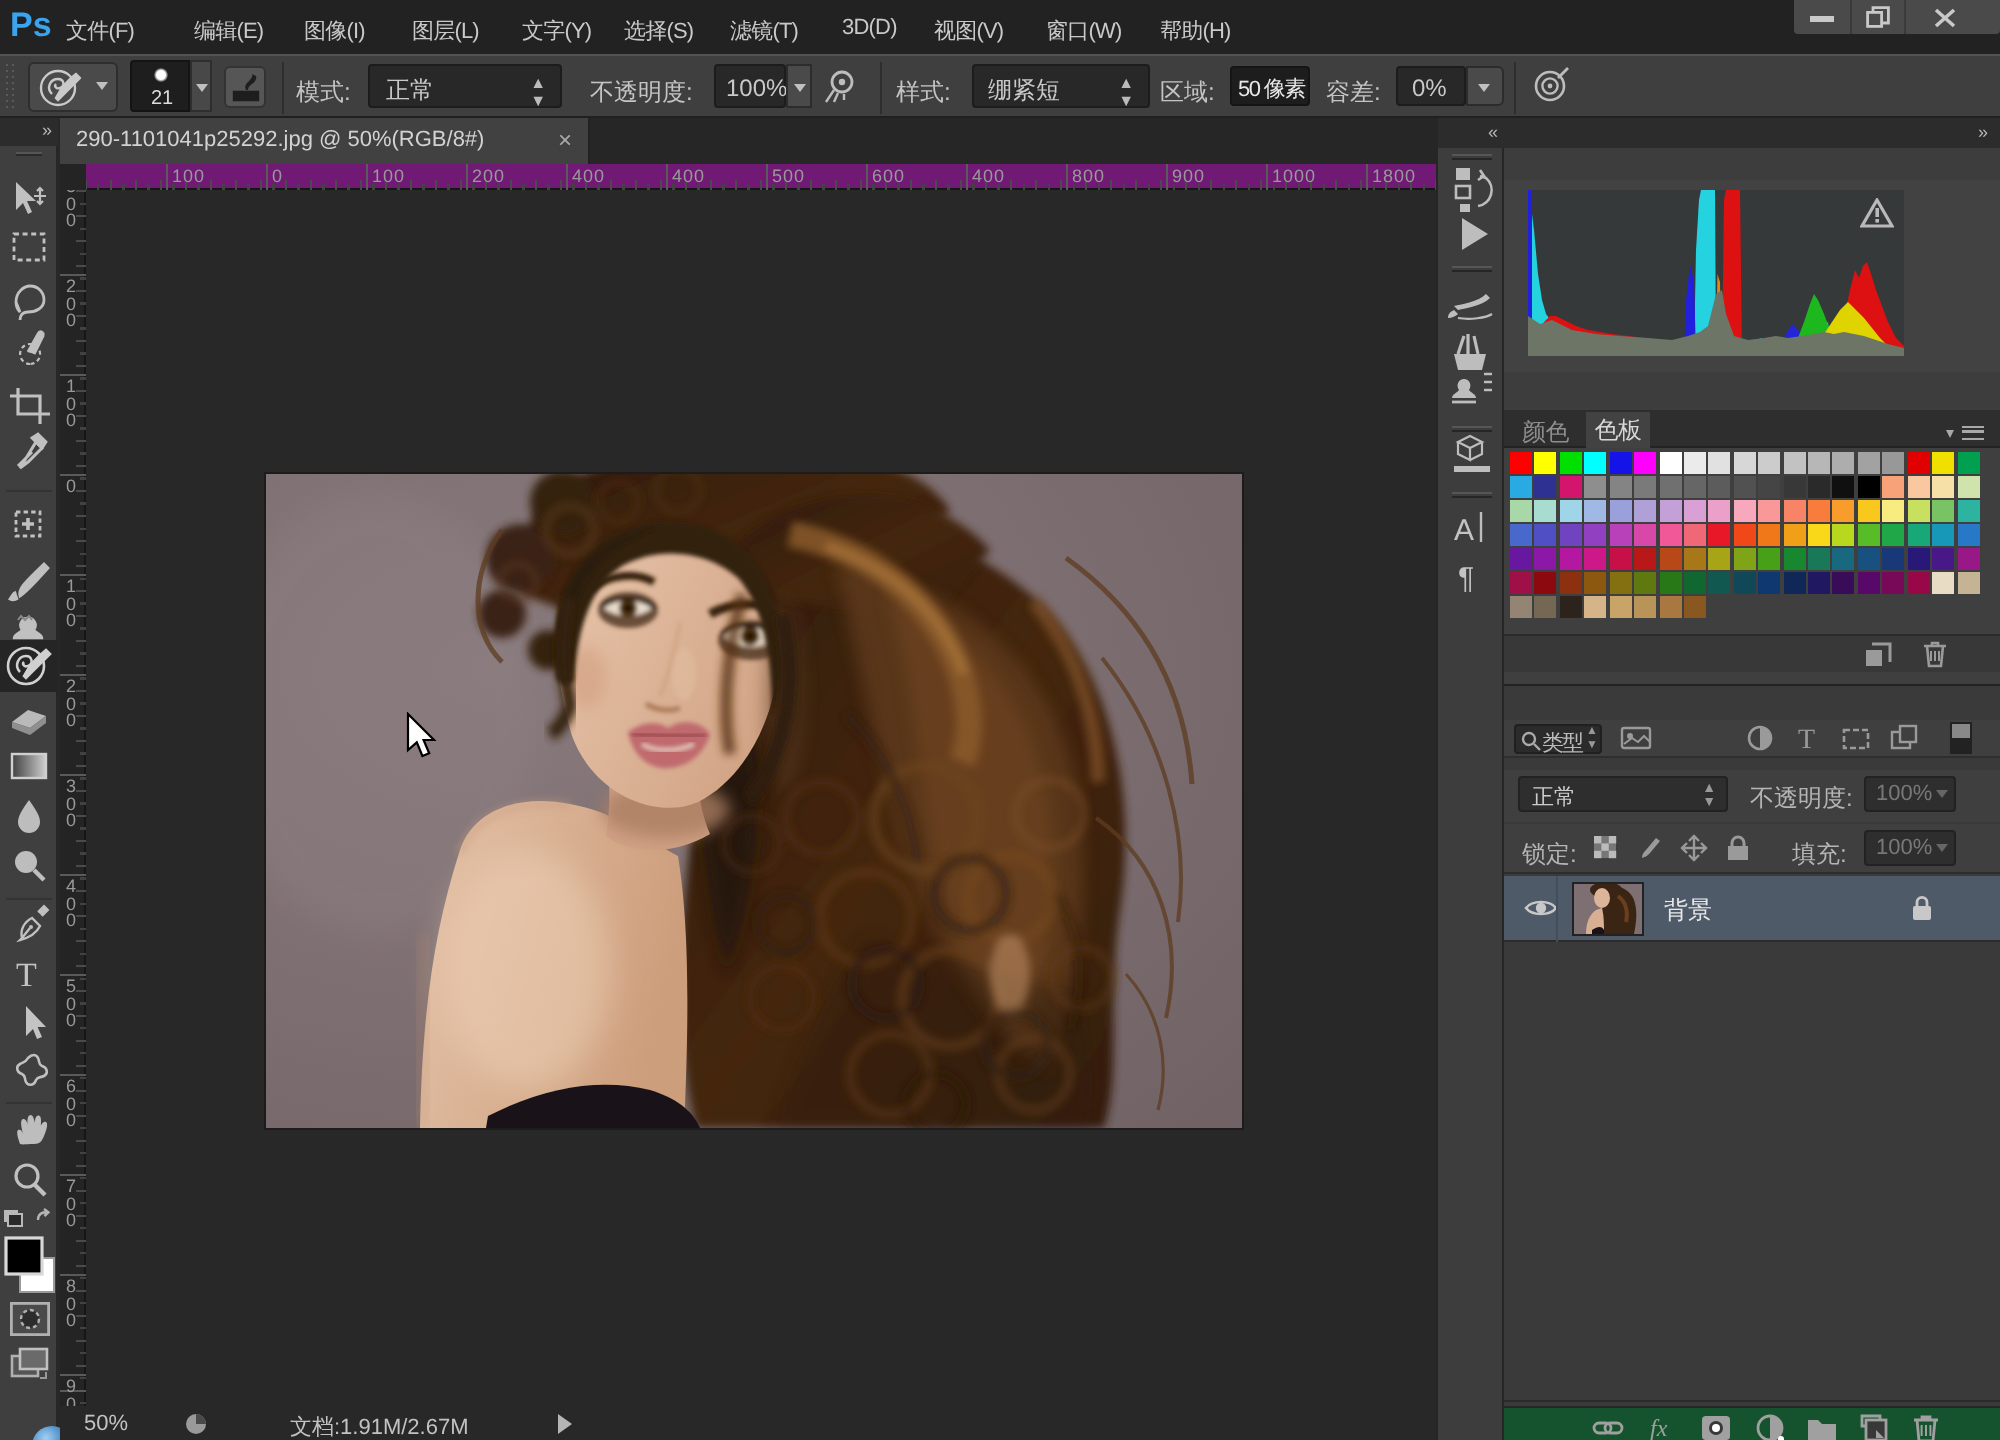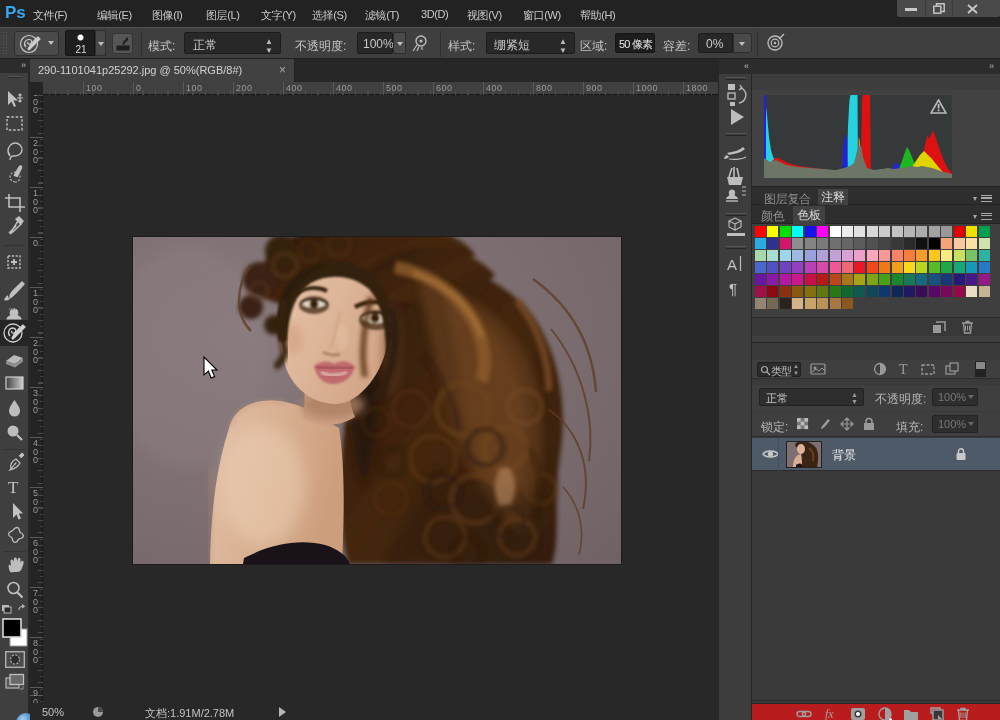--- a/index.html
+++ b/index.html
@@ -12,21 +12,21 @@
 #optbar{left:0;top:27px;width:1000px;height:32px;background:#3f3f3f;border-top:1px solid #535353;border-bottom:1px solid #202020}
 .optlabel{position:absolute;color:#c4c4c4;font-size:12px;top:10px}
 .dd{position:absolute;background:#282828;border:1px solid #1c1c1c;border-radius:2px;color:#c9c9c9;font-size:12px}
 .sep{position:absolute;width:1px;background:#2e2e2e;top:3px;height:26px}
 
 #toolbar{left:0;top:59px;width:29px;height:661px;background:#3f3f3f;border-right:1px solid #272727}
 #toolbar .thead{position:absolute;left:0;top:0;width:29px;height:14px;background:#2c2c2c;color:#b9b9b9;font-size:9px;text-align:right;line-height:13px;padding-right:3px}
 
 #tabbar{left:30px;top:59px;width:688px;height:23px;background:#262626}
 #doctab{position:absolute;left:0;top:0;width:265px;height:23px;background:#414141;color:#d2d2d2;font-size:11px;line-height:22px;padding:0 8px;border-right:1px solid #222}
-#hruler{left:30px;top:82px;width:688px;height:13px;background:#404040;border-bottom:1px solid #161616}
+#hruler{left:30px;top:82px;width:688px;height:13px;background:#701a75;border-bottom:1px solid #161616}
 #vruler{left:30px;top:95px;width:13px;height:608px;background:#242424;border-right:1px solid #161616}
 #rulcorner{left:30px;top:82px;width:13px;height:13px;background:#242424}
 #canvas{left:43px;top:95px;width:675px;height:608px;background:#282828}
 #photo{position:absolute;left:90px;top:142px;width:488px;height:327px;box-shadow:0 0 0 1px #1c1c1c}
 
 #rstrip{left:718px;top:59px;width:34px;height:661px;background:#3d3d3d;border-left:1px solid #262626;border-right:1px solid #262626}
 #rpanels{left:752px;top:59px;width:248px;height:661px;background:#3d3d3d}
 .hlab{position:absolute;top:1px;font-size:9px;color:#999;letter-spacing:0.5px}
 .vlab{position:absolute;left:3px;font-size:9px;color:#999;line-height:8.5px}
 .grip{position:absolute;left:7px;width:20px;height:3px;border-top:1px solid #565656;border-bottom:1px solid #262626}
@@ -474,25 +474,20 @@
 </g>
         </svg>
       </div>
   <svg style="position:absolute;left:178px;top:9px" width="17" height="15" viewBox="0 0 17 15">
         <path d="M8.5,1 L16,14 L1,14 Z" fill="none" stroke="#b9b9b9" stroke-width="1.6"></path>
         <rect x="7.7" y="5" width="1.8" height="4.5" fill="#b9b9b9"></rect>
         <rect x="7.7" y="10.5" width="1.8" height="1.8" fill="#b9b9b9"></rect>
       </svg>
 </div>
 
-<div style="position:absolute;left:0;top:127px;width:248px;height:19px;background:#2e2e2e;border-bottom:1px solid #232323;border-top:1px solid #232323">
-  <span class="ptx" style="left:12px;top:4px">图层复合</span>
-  <span class="ptabsel2" style="left:66px;top:2px;width:30px;height:17px;line-height:17px">注释</span>
-  <span class="pmenuic" style="right:8px;top:8px"></span>
-</div>
 
 <div style="position:absolute;left:0;top:146px;width:248px;height:19px;background:#2e2e2e;border-bottom:1px solid #232323">
   <span class="ptx" style="left:9px;top:3px">颜色</span>
   <span class="ptabsel2" style="left:41px;top:1px;width:32px;height:18px;line-height:18px">色板</span>
   <span class="ptx" style="left:79px;top:20px">样式</span>
   <span class="pmenuic" style="right:8px;top:8px"></span>
 </div>
 <div style="position:absolute;left:0;top:165px;width:248px;height:112px;background:#3f3f3f">
 <div id="swgrid" style="position:absolute;left:3px;top:2px;width:240px;height:86px">
         <i style="left:0px;top:0px;background:#ff0000"></i>
@@ -720,21 +715,21 @@
 <path d="M22,6 C26,9 27,14 26,19" stroke="#6b3f1e" stroke-width="2" fill="none"></path>
 </svg>
         </div>
     <span style="position:absolute;left:80px;top:9px;font-size:12px;color:#e8e8e8">背景</span>
     <svg style="position:absolute;left:203px;top:9px" width="12" height="14" viewBox="0 0 12 14">
           <rect x="1.5" y="6" width="9" height="7" rx="1" fill="#c8c8c8"></rect>
           <path d="M3.5,6 V4.2 a2.5,2.5 0 0 1 5,0 V6" fill="none" stroke="#c8c8c8" stroke-width="1.4"></path>
         </svg>
   </div>
 
-  <div style="position:absolute;left:0;top:367px;width:248px;height:17px;background:#b91c1c;border-top:1px solid #272727">
+  <div style="position:absolute;left:0;top:367px;width:248px;height:17px;background:#14532d;border-top:1px solid #272727">
         <div style="position:absolute;left:0;top:-4px;width:248px;height:1px;background:#2a2a2a"></div>
     <svg class="bic" style="left:44px">
           <rect x="1" y="5.5" width="8.5" height="5" rx="2.5" fill="none" stroke="#a0a0a0" stroke-width="1.4"></rect>
           <rect x="6.5" y="5.5" width="8.5" height="5" rx="2.5" fill="none" stroke="#a0a0a0" stroke-width="1.4"></rect>
         </svg>
     <svg class="bic" style="left:72px">
           <text x="1" y="12" font-size="12px" font-style="italic" fill="#a0a0a0" font-family="Liberation Serif,serif">fx</text>
         </svg>
     <svg class="bic" style="left:98px">
           <rect x="1" y="2" width="14" height="12" rx="2" fill="#a0a0a0"></rect>
@@ -761,17 +756,17 @@
   </div>
 </div>
 </div>
 
 <div class="abs" id="statusbar" style="left:30px;top:703px;width:688px;height:17px;background:#282828;color:#c2c2c2;font-size:11px">
   <span style="position:absolute;left:12px;top:3px">50%</span>
   <svg style="position:absolute;left:62px;top:3px" width="12" height="12" viewBox="0 0 12 12">
       <circle cx="6" cy="6" r="5" fill="#9a9a9a"></circle>
       <path d="M6,6 L6,1 A5,5 0 0 1 11,6 Z" fill="#4a4a4a"></path>
     </svg>
-  <span style="position:absolute;left:115px;top:3px">文档:1.91M/2.78M</span>
+  <span style="position:absolute;left:115px;top:3px">文档:1.91M/2.67M</span>
   <svg style="position:absolute;left:248px;top:4px" width="8" height="10" viewBox="0 0 8 10">
       <path d="M1,0 L8,5 L1,10 Z" fill="#b5b5b5"></path>
     </svg>
 </div>
 
 </body></html>

